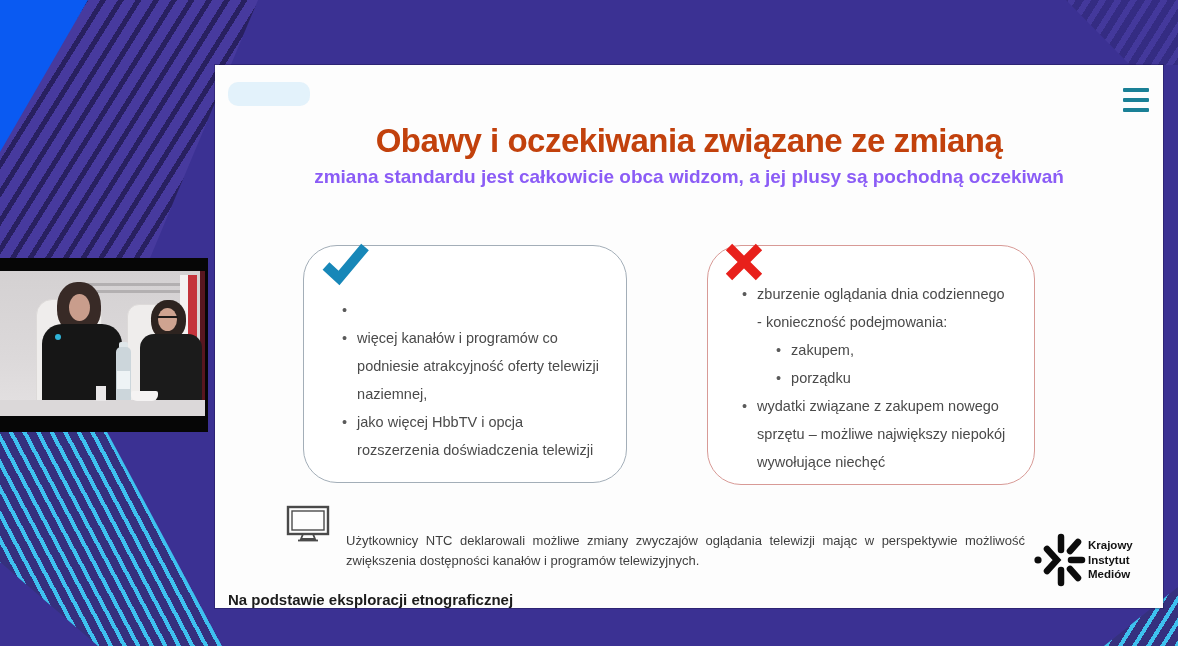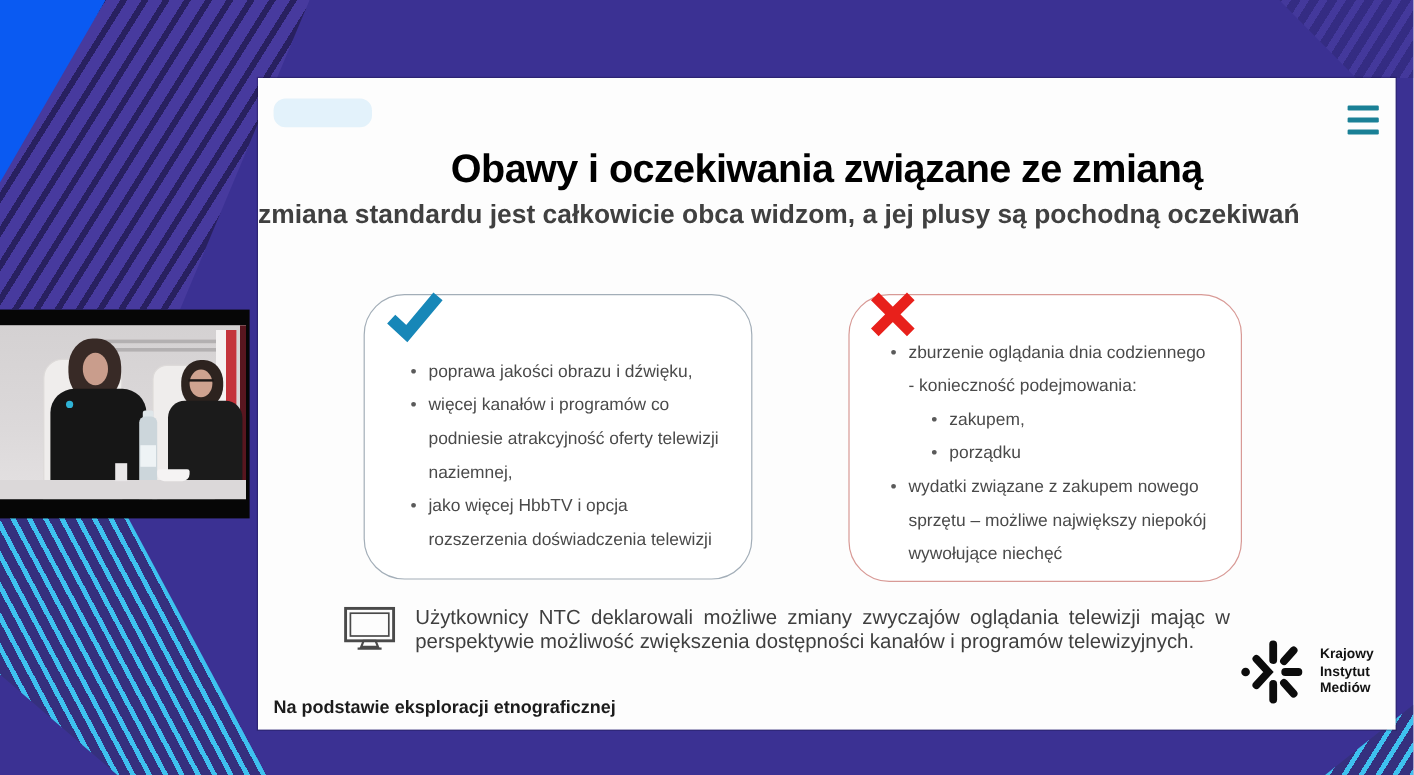--- a/index.html
+++ b/index.html
@@ -52,42 +52,42 @@
   
   .slide { position:absolute; left:215px; top:65px; width:948px; height:543px; background:#fdfdfd;
     box-shadow:0 0 0 1px rgba(20,15,60,.35); }
   .slide-decor-blob { position:absolute; left:13px; top:17px; width:82px; height:24px;
     background:#d9edf9; border-radius:10px; opacity:.75; }
   .menu-button { position:absolute; right:14px; top:23px; width:26px; height:24px; cursor:pointer;
     display:flex; flex-direction:column; justify-content:space-between; }
   .menu-button span { display:block; height:4px; width:100%; background:#1a8096; border-radius:1px; }
 
   .slide-title { position:absolute; left:0; top:57px; width:100%; text-align:center;
-    font-size:33px; font-weight:bold; color:#000000; letter-spacing:-.5px; }
-  .slide-subtitle { position:absolute; left:0; top:101px; width:100%; 
-    font-size:22px; font-weight:bold; color:#404040; }
+    font-size:33px; font-weight:bold; color:#c2410c; letter-spacing:-.5px; }
+  .slide-subtitle { position:absolute; left:0; top:101px; width:100%; text-align:center;
+    font-size:19px; font-weight:bold; color:#8b5cf6; }
 
   .card { position:absolute; top:180px; border-radius:34px; background:#fff; }
   .card-pros { left:88px; width:324px; height:238px; border:1px solid #a3aeb8; }
   .card-cons { left:492px; width:328px; height:240px; border:1px solid #d89a96; }
   .card-icon { position:absolute; left:14px; top:-6px; }
 
   .bullets { position:absolute; left:0; top:0; width:100%; }
   .bullets-pros { padding:50px 24px 0 38px; }
   .bullets-cons { padding:34px 22px 0 34px; }
   .bullet-row { display:flex; gap:10px; font-size:14.5px; color:#4a4a4a; line-height:28px; }
   .bullet-dot { flex:0 0 auto; color:#5a5a5a; }
   .sub-bullets { margin-left:34px; }
 
   .note-row { position:absolute; left:71px; top:440px; width:760px; display:flex; gap:16px; align-items:flex-start; }
-  .note-text { width:679px; font-size:17px; line-height:20px; color:#3f3f3f; text-align:justify; }
-
-  .slide-footer { position:absolute; left:13px; bottom:10px; font-size:15px; font-weight:bold; color:#1c1c1c; }
-
-  .logo { position:absolute; left:818px; top:466px; display:flex; align-items:center; gap:13px; }
+  .note-text { width:679px; font-size:13px; line-height:20px; color:#3f3f3f; text-align:justify;margin-top:26px; }
+
+  .slide-footer { position:absolute; left:13px; bottom:0; font-size:15px; font-weight:bold; color:#1c1c1c; }
+
+  .logo { position:absolute; left:818px; top:466px; display:flex; align-items:center; gap:1px; }
   .logo-text { font-size:11.5px; font-weight:bold; color:#121212; line-height:14.5px; }
 </style>
 </head>
 <body>
 
 <div id="canvas">
 
   <div class="bg-band-topleft"></div>
   <div class="bg-blue-triangle"></div>
   <div class="bg-band-topright"></div>
@@ -131,21 +131,20 @@
     <div class="slide-title">Obawy i oczekiwania związane ze zmianą</div>
     <div class="slide-subtitle">zmiana standardu jest całkowicie obca widzom, a jej plusy są pochodną oczekiwań</div>
 
     <div class="card card-pros">
       <svg class="card-icon" width="54" height="50" viewBox="0 0 54 50">
         <path d="M8 26 L21 38 L47 7" stroke="#1787b8" stroke-width="10" fill="none"></path>
       </svg>
       <div class="bullets bullets-pros">
         <div class="bullet-row">
           <span class="bullet-dot">•</span>
-          <span>poprawa jakości obrazu i dźwięku,</span>
         </div>
         <div class="bullet-row">
           <span class="bullet-dot">•</span>
           <span>więcej kanałów i programów co podniesie atrakcyjność oferty telewizji naziemnej,</span>
         </div>
         <div class="bullet-row">
           <span class="bullet-dot">•</span>
           <span>jako więcej HbbTV i opcja rozszerzenia doświadczenia telewizji</span>
         </div>
       </div>

